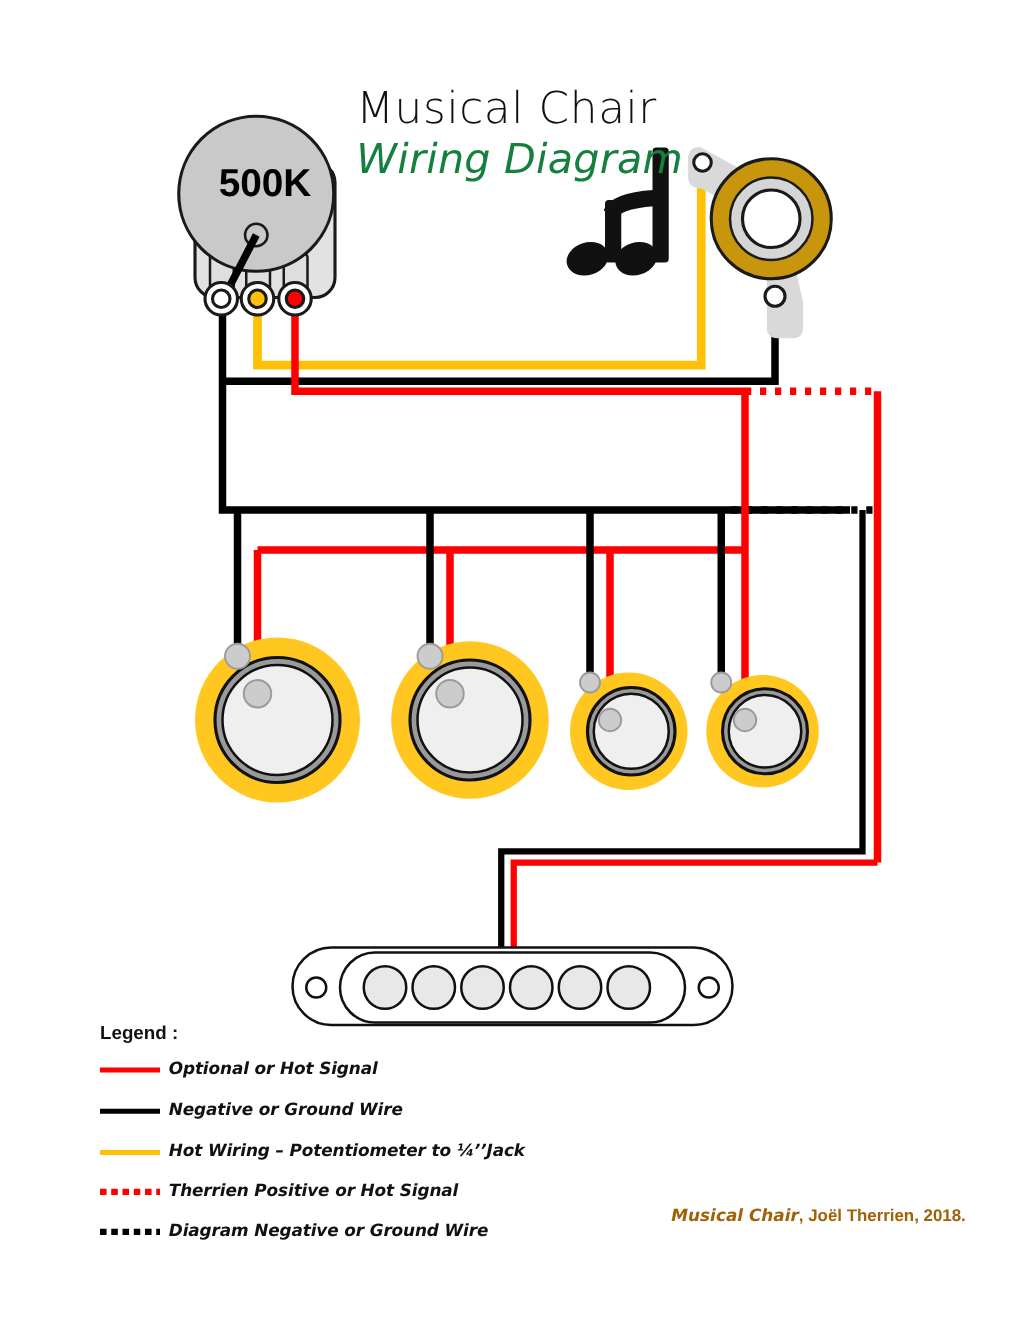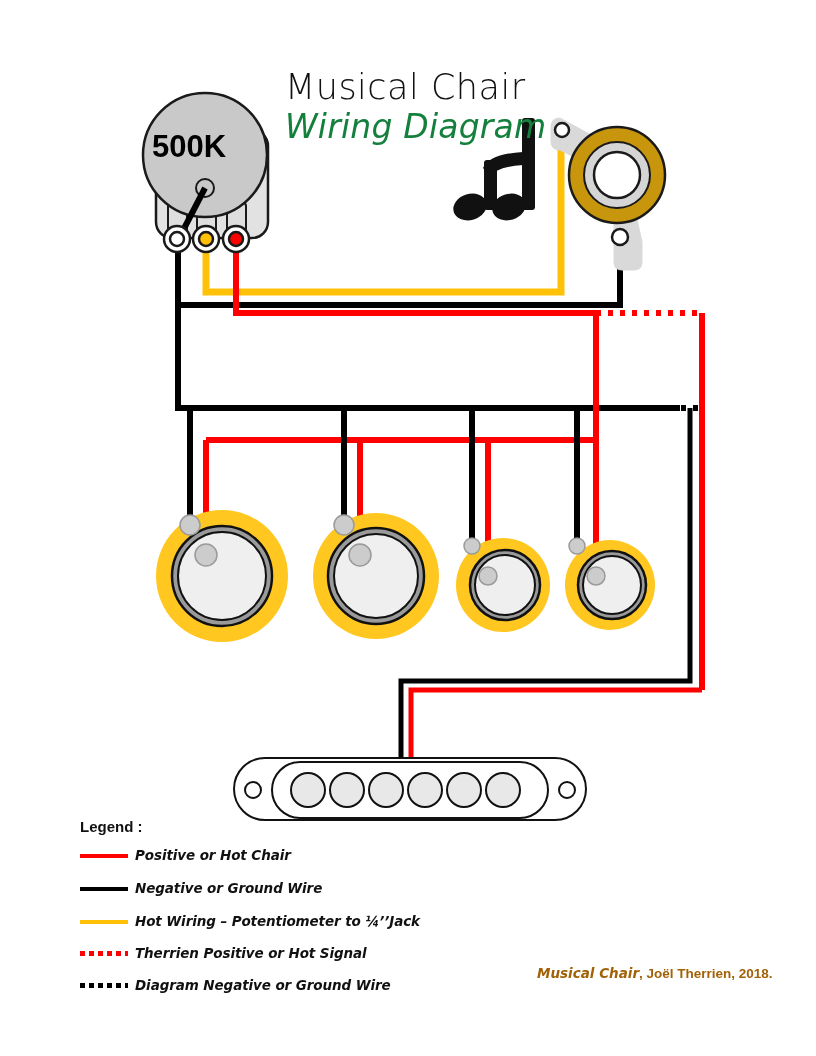--- a/index.html
+++ b/index.html
@@ -15,21 +15,21 @@
     line-height:1; color:#111; white-space:nowrap;
   }
   .title-sub{
     position:absolute; left:285px; top:110px; width:250px;
     font-family:"DejaVu Sans",sans-serif;
     font-size:33px; font-weight:300; font-style:italic;
     letter-spacing:.2px; line-height:1; color:#15803d; white-space:nowrap;
   }
   .pot-value{
     position:absolute; left:152px; top:131px; width:120px;
-    text-align:left; font-family:"Liberation Sans",sans-serif;
+    text-align:center; font-family:"Liberation Sans",sans-serif;
     font-size:31px; font-weight:bold; color:#000; line-height:1;
   }
 
   .legend-title{
     position:absolute; left:80px; top:818px;
     font-family:"Liberation Sans",sans-serif;
     font-size:15px; font-weight:600; color:#111;text-align:right;
   }
   .legend-row{ position:absolute; left:80px; height:22px; }
   .legend-label{
@@ -175,21 +175,21 @@
 
   <div class="title-main">Musical Chair</div>
   <div class="title-sub">Wiring Diagram</div>
   <div class="pot-value">500K</div>
 
   <div class="legend-title">Legend :</div>
 
   <div id="legend-rows">
       <div class="legend-row" style="top: 848px;">
         <span class="sw solid" style="background: rgb(255, 0, 0);"></span>
-        <span class="legend-label">Positive or Hot Chair</span>
+        <span class="legend-label">Optional or Hot Signal</span>
       </div>
       <div class="legend-row" style="top: 881px;">
         <span class="sw solid" style="background: rgb(0, 0, 0);"></span>
         <span class="legend-label">Negative or Ground Wire</span>
       </div>
       <div class="legend-row" style="top: 914px;">
         <span class="sw solid" style="background: rgb(255, 193, 7);"></span>
         <span class="legend-label">Hot Wiring – Potentiometer to ¼’’Jack</span>
       </div>
       <div class="legend-row" style="top: 946px;">

